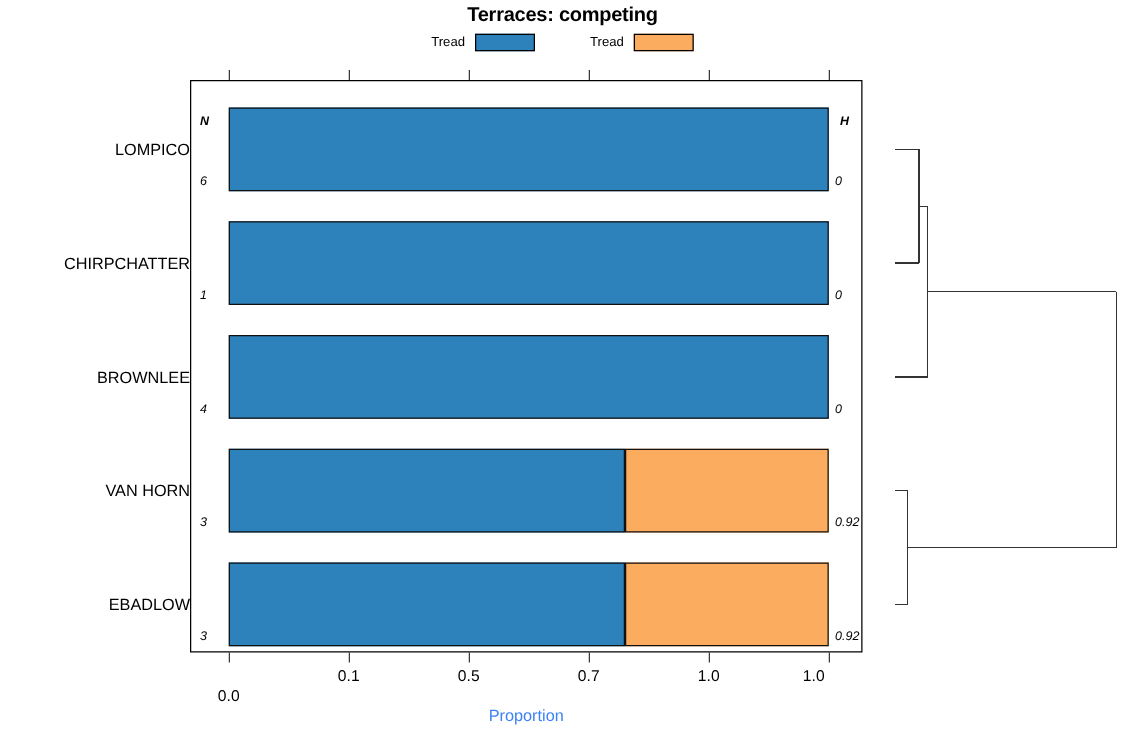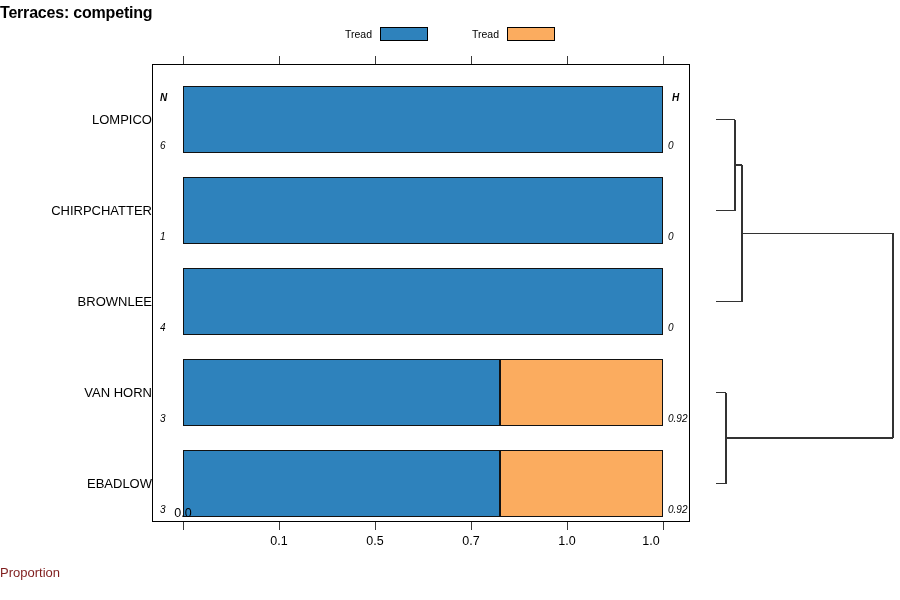--- a/index.html
+++ b/index.html
@@ -14,20 +14,21 @@
     background: #ffffff;
     font-family: "Liberation Sans", sans-serif;
     overflow: hidden;
   }
 
   
   #chart-title {
     position: absolute;
     left: 0; top: 4px;
     width: 900px;
+    text-align: center;
     font-size: 16px;
     font-weight: bold;
     color: #000000;
     letter-spacing: -0.2px;
   }
   #legend {
     position: absolute;
     left: 0; top: 27px;
     width: 900px;
     display: flex;
@@ -117,23 +118,23 @@
     position: absolute;
     font-size: 12.5px;
     color: #000000;
     text-align: center;
     width: 50px;
   }
   #x-axis-title {
     position: absolute;
     left: 0; top: 565px;
     width: 842px;
-    text-align: left;
+    text-align: center;
     font-size: 13px;
-    color: #7f1d1d;
+    color: #3b82f6;
   }
 
   
   #dendrogram {
     position: absolute;
     left: 690px;
     top: 64px;
     width: 210px;
     height: 458px;
   }
@@ -194,21 +195,21 @@
       <div class="n-value" style="top: 413px;">3</div>
       <div class="h-value" style="top: 413px;">0.92</div>
       <div class="n-value" style="top: 504px;">3</div>
       <div class="h-value" style="top: 504px;">0.92</div>
       <div class="col-header" style="left: 160px; top: 92px;">N</div>
       <div class="col-header" style="left: 672px; top: 92px;">H</div>
     </div>
   <div id="axis-layer">
       <div class="tick-mark" style="left: 183px; top: 522px; height: 8px;"></div>
       <div class="tick-mark" style="left: 183px; top: 56px; height: 8px;"></div>
-      <div class="tick-label" style="left: 158px; top: 506px;">0.0</div>
+      <div class="tick-label" style="left: 158px; top: 550px;">0.0</div>
       <div class="tick-mark" style="left: 279px; top: 522px; height: 8px;"></div>
       <div class="tick-mark" style="left: 279px; top: 56px; height: 8px;"></div>
       <div class="tick-label" style="left: 254px; top: 534px;">0.1</div>
       <div class="tick-mark" style="left: 375px; top: 522px; height: 8px;"></div>
       <div class="tick-mark" style="left: 375px; top: 56px; height: 8px;"></div>
       <div class="tick-label" style="left: 350px; top: 534px;">0.5</div>
       <div class="tick-mark" style="left: 471px; top: 522px; height: 8px;"></div>
       <div class="tick-mark" style="left: 471px; top: 56px; height: 8px;"></div>
       <div class="tick-label" style="left: 446px; top: 534px;">0.7</div>
       <div class="tick-mark" style="left: 567px; top: 522px; height: 8px;"></div>

